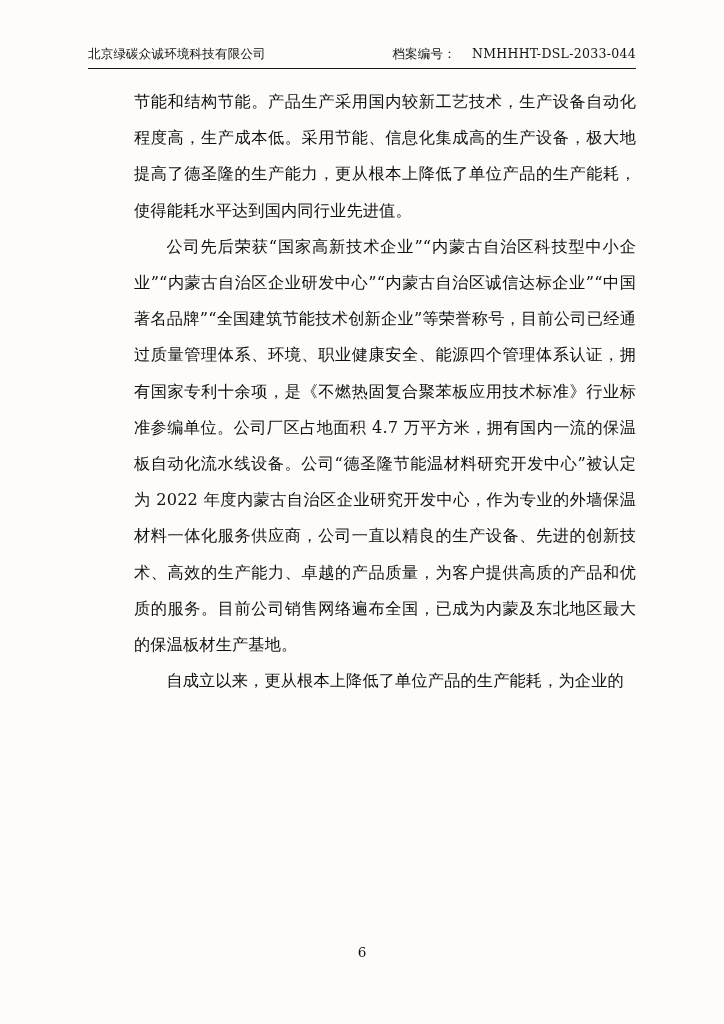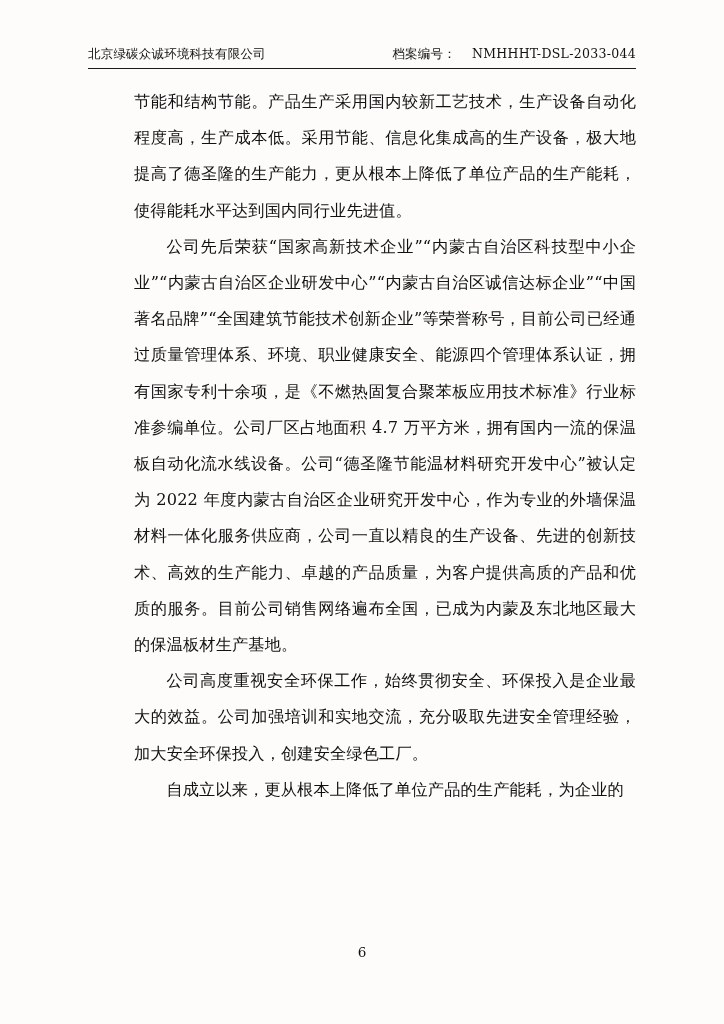--- a/index.html
+++ b/index.html
@@ -99,21 +99,20 @@
           <span>档案编号：</span>
           <span class="code">NMHHHT-DSL-2033-044</span>
         </div>
       </div>
       <div class="header-rule"></div>
     </div>
 
     <div class="body">
       <p class="para noindent">节能和结构节能。产品生产采用国内较新工艺技术，生产设备自动化程度高，生产成本低。采用节能、信息化集成高的生产设备，极大地提高了德圣隆的生产能力，更从根本上降低了单位产品的生产能耗，使得能耗水平达到国内同行业先进值。</p>
       <p class="para">公司先后荣获“国家高新技术企业”“内蒙古自治区科技型中小企业”“内蒙古自治区企业研发中心”“内蒙古自治区诚信达标企业”“中国著名品牌”“全国建筑节能技术创新企业”等荣誉称号，目前公司已经通过质量管理体系、环境、职业健康安全、能源四个管理体系认证，拥有国家专利十余项，是《不燃热固复合聚苯板应用技术标准》行业标准参编单位。公司厂区占地面积 4.7 万平方米，拥有国内一流的保温板自动化流水线设备。公司“德圣隆节能温材料研究开发中心”被认定为 2022 年度内蒙古自治区企业研究开发中心，作为专业的外墙保温材料一体化服务供应商，公司一直以精良的生产设备、先进的创新技术、高效的生产能力、卓越的产品质量，为客户提供高质的产品和优质的服务。目前公司销售网络遍布全国，已成为内蒙及东北地区最大的保温板材生产基地。</p>
-      <p class="para">公司高度重视安全环保工作，始终贯彻安全、环保投入是企业最大的效益。公司加强培训和实地交流，充分吸取先进安全管理经验，加大安全环保投入，创建安全绿色工厂。</p>
       <p class="para">自成立以来，更从根本上降低了单位产品的生产能耗，为企业的</p>
     </div>
 
     <div class="footer">
       <span>6</span>
     </div>
 
   </div>
 </div>
 

